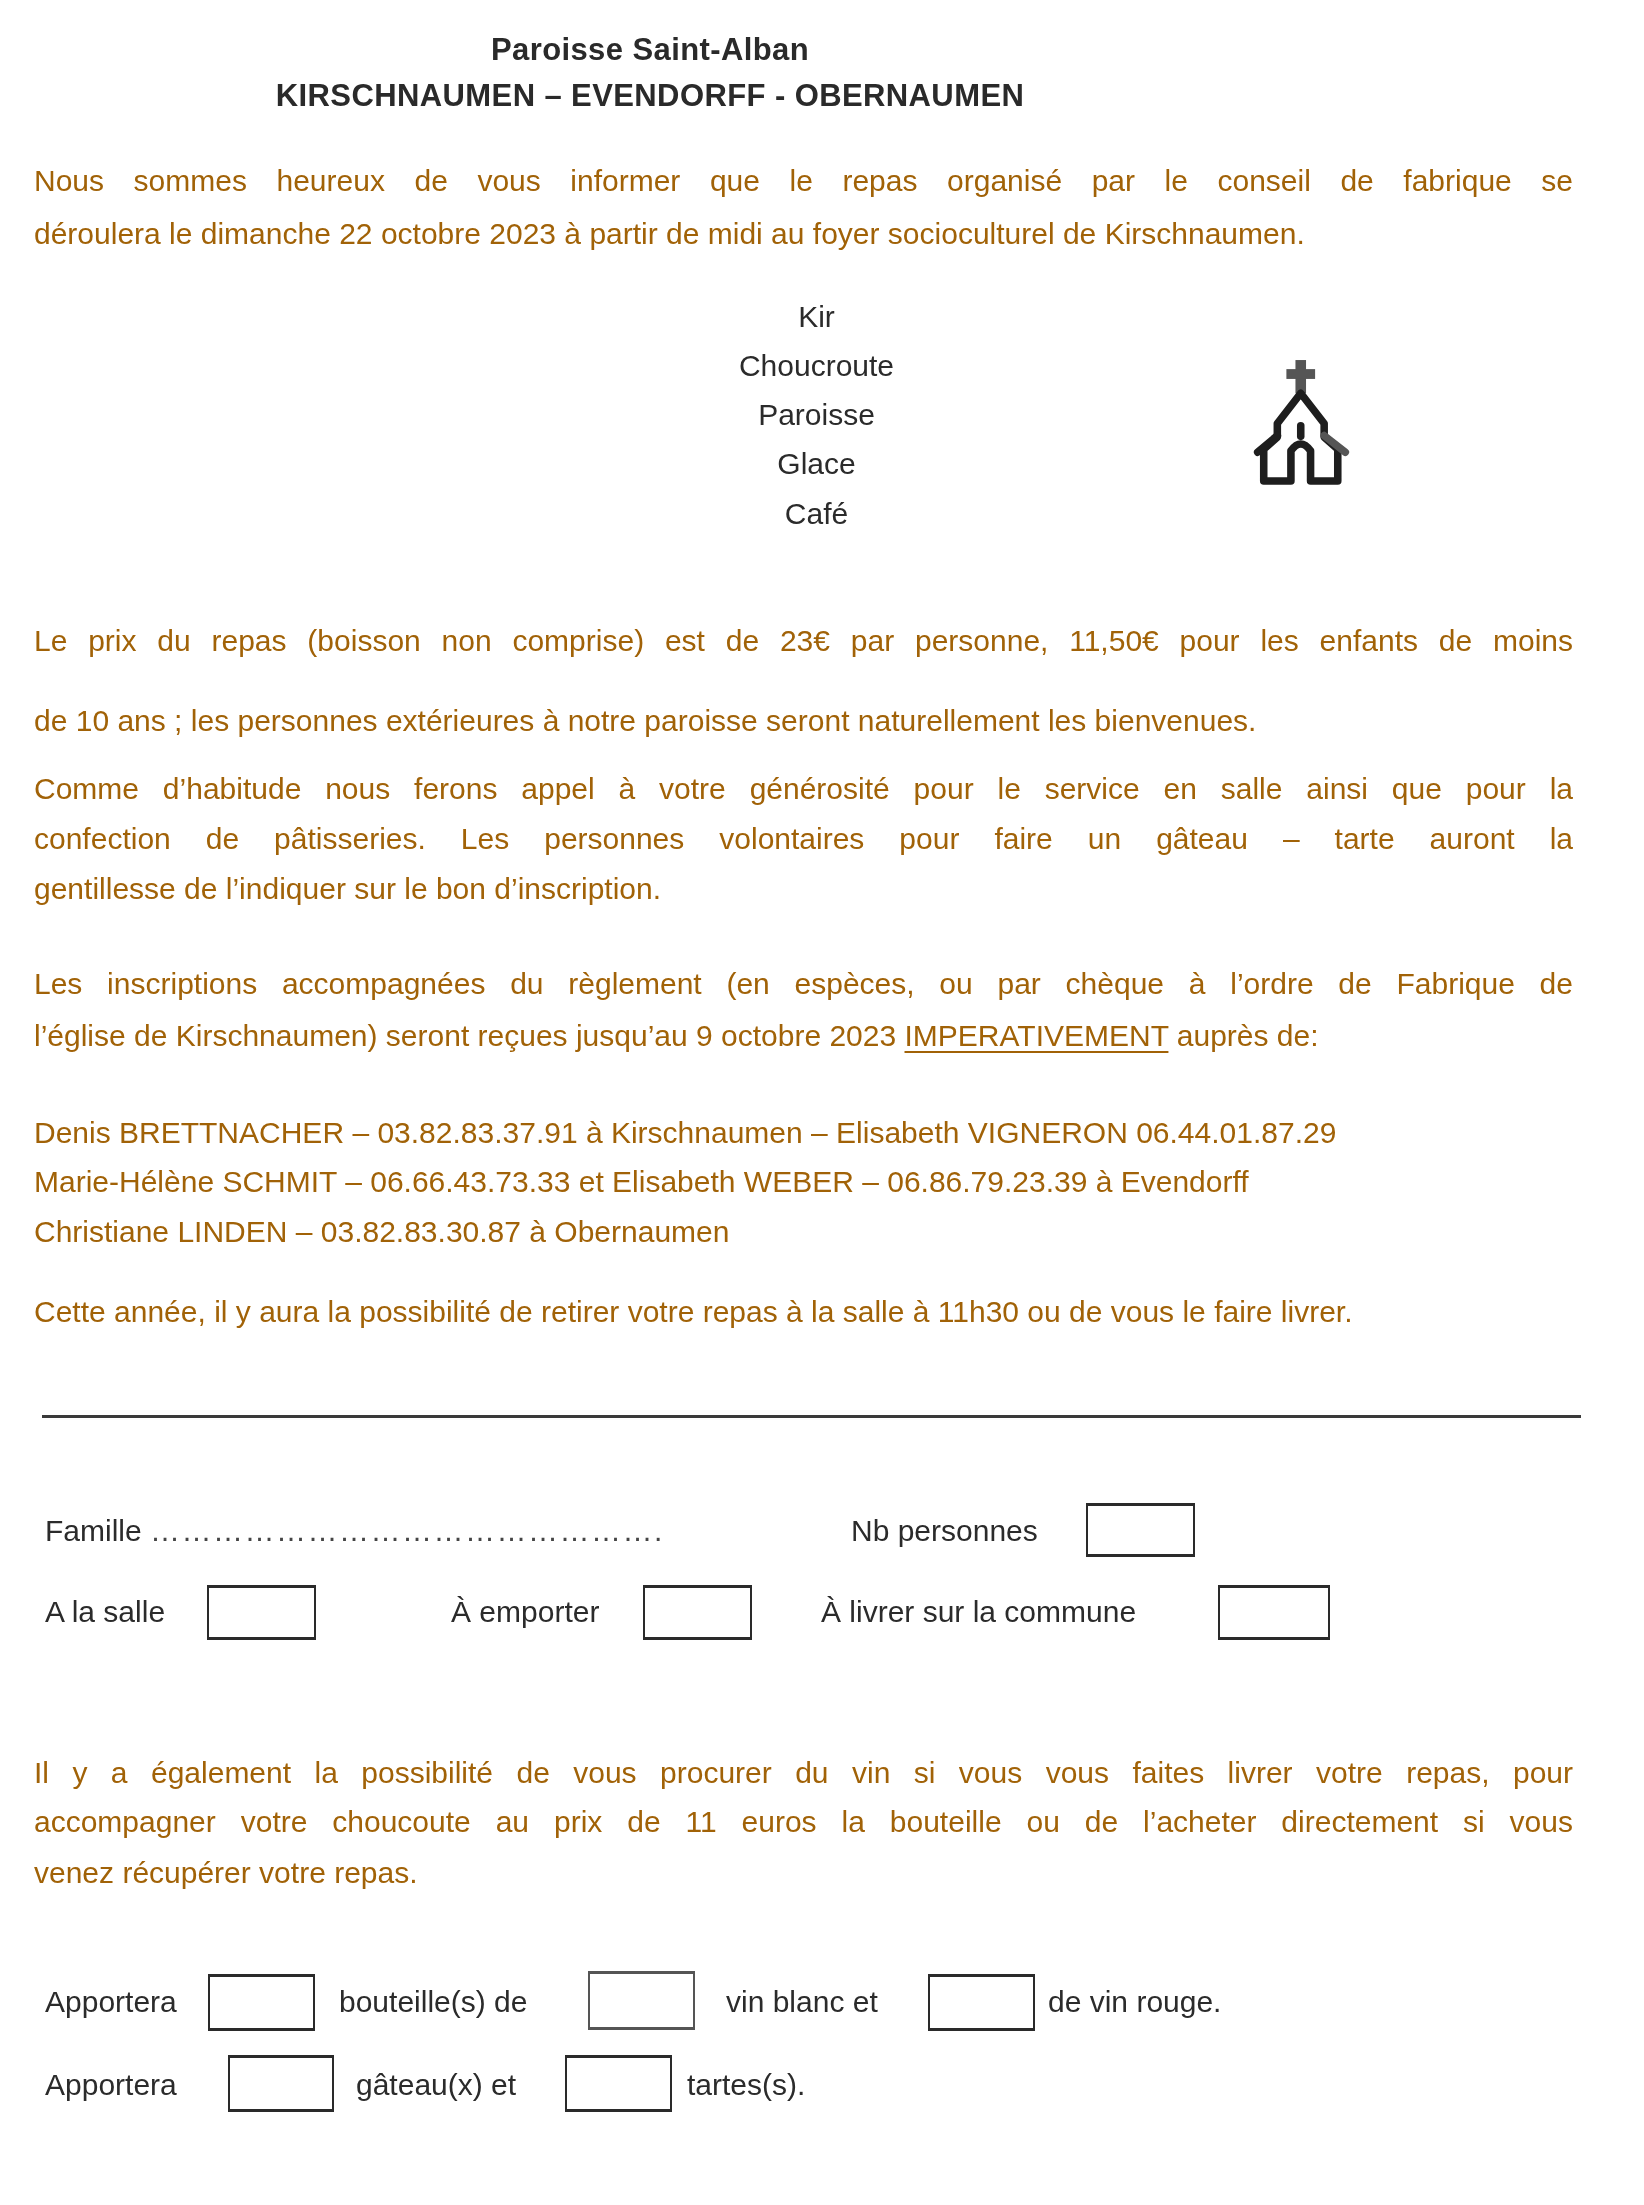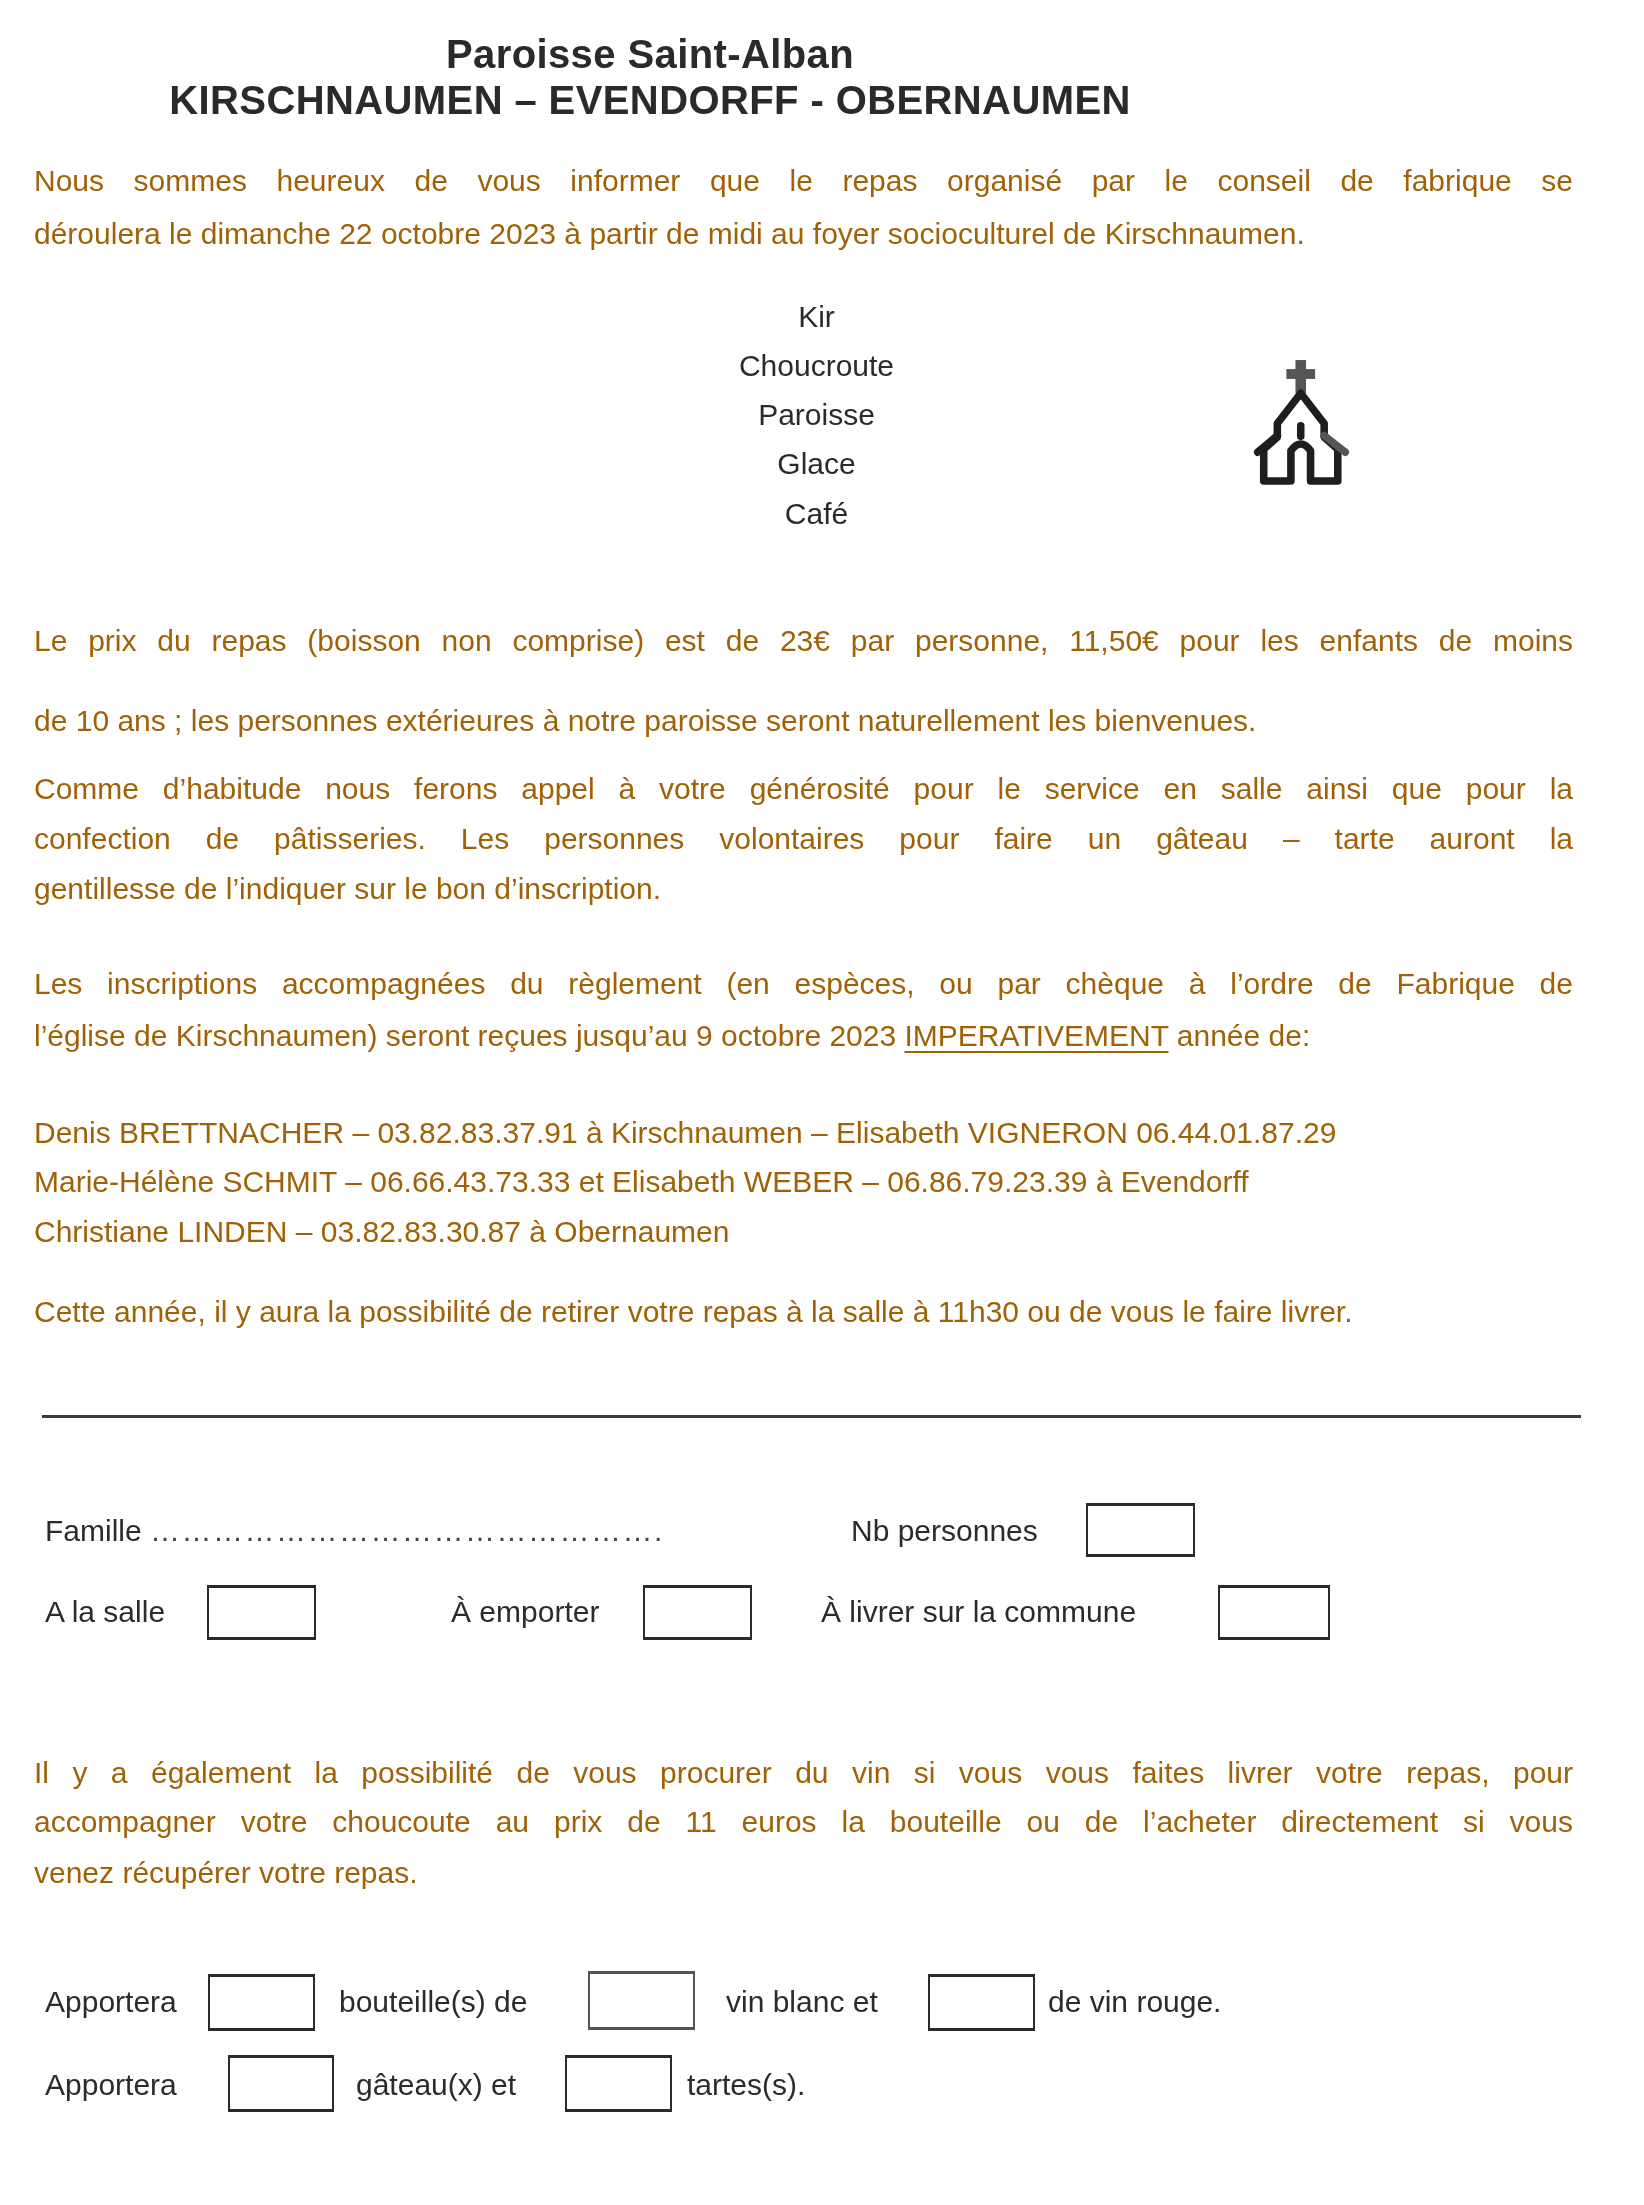--- a/index.html
+++ b/index.html
@@ -1,19 +1,19 @@
 <!DOCTYPE html>
 <html style="font-size:12px"><head>
   <meta charset="utf-8">
   <style>
     html, body { margin: 0; padding: 0; background: #ffffff; }
     body { width: 1644px; height: 2205px; position: relative; overflow: hidden;
            font-family: "Liberation Sans", sans-serif; color: #222222; }
     .abs { position: absolute; }
-    .title { left: 0; width: 1300px; text-align: center; font-weight: bold; font-size: 40px; color: #2a2a2a; letter-spacing: 0.4px; }
+    .title { left: 0; width: 1300px; text-align: center; font-weight: bold; font-size: 31px; color: #2a2a2a; letter-spacing: 0.4px; }
     .line { left: 34px; width: 1539px; font-size: 30px; line-height: 36px; white-space: nowrap; color: #a16207; }
     .just { text-align: justify; text-align-last: justify; white-space: normal; }
     .menu-item { left: 664px; width: 305px; text-align: center; font-size: 30px; line-height: 36px; color: #2b2b2b; }
     .hr { left: 42px; width: 1539px; height: 3px; background: #3a3a3a; top: 1415px; }
     .box { border: 2.3px solid #2a2a2a; border-top-width: 3.8px; border-bottom-width: 3.8px; background: #fff; box-sizing: border-box; }
     .lbl { font-size: 30px; line-height: 36px; white-space: nowrap; color: #2b2b2b; }
     .underline { text-decoration: underline; text-decoration-thickness: 2.3px; text-underline-offset: 4.5px; }
     .dots { letter-spacing: 1.5px; color: #444; }
   </style>
 </head>
@@ -48,21 +48,21 @@
 
 <div class="abs line just" style="top:623px;">Le prix du repas (boisson non comprise) est de 23€ par personne, 11,50€ pour les enfants de moins</div>
 <div class="abs line" style="top:673px;margin-top:30px;">de 10 ans ; les personnes extérieures à notre paroisse seront naturellement les bienvenues.</div>
 
 <div class="abs line just" style="top:771px;">Comme d’habitude nous ferons appel à votre générosité pour le service en salle ainsi que pour la</div>
 <div class="abs line just" style="top:821px;">confection de pâtisseries. Les personnes volontaires pour faire un gâteau – tarte auront la</div>
 <div class="abs line" style="top:871px;">gentillesse de l’indiquer sur le bon d’inscription.</div>
 
 <div class="abs line just" style="top:966px;">Les inscriptions accompagnées du règlement (en espèces, ou par chèque à l’ordre de Fabrique de</div>
 <div class="abs line" style="top:1018px;">
-  <span>l’église de Kirschnaumen) seront reçues jusqu’au 9 octobre 2023 </span><span class="underline">IMPERATIVEMENT</span><span> année de:</span>
+  <span>l’église de Kirschnaumen) seront reçues jusqu’au 9 octobre 2023 </span><span class="underline">IMPERATIVEMENT</span><span> auprès de:</span>
 </div>
 
 <div class="abs line" style="top:1115px;">Denis BRETTNACHER – 03.82.83.37.91 à Kirschnaumen – Elisabeth VIGNERON 06.44.01.87.29</div>
 <div class="abs line" style="top:1164px;">Marie-Hélène SCHMIT – 06.66.43.73.33 et Elisabeth WEBER – 06.86.79.23.39 à Evendorff</div>
 <div class="abs line" style="top:1214px;">Christiane LINDEN – 03.82.83.30.87 à Obernaumen</div>
 
 <div class="abs line" style="top:1294px;">Cette année, il y aura la possibilité de retirer votre repas à la salle à 11h30 ou de vous le faire livrer.</div>
 
 <div class="abs hr"></div>
 

